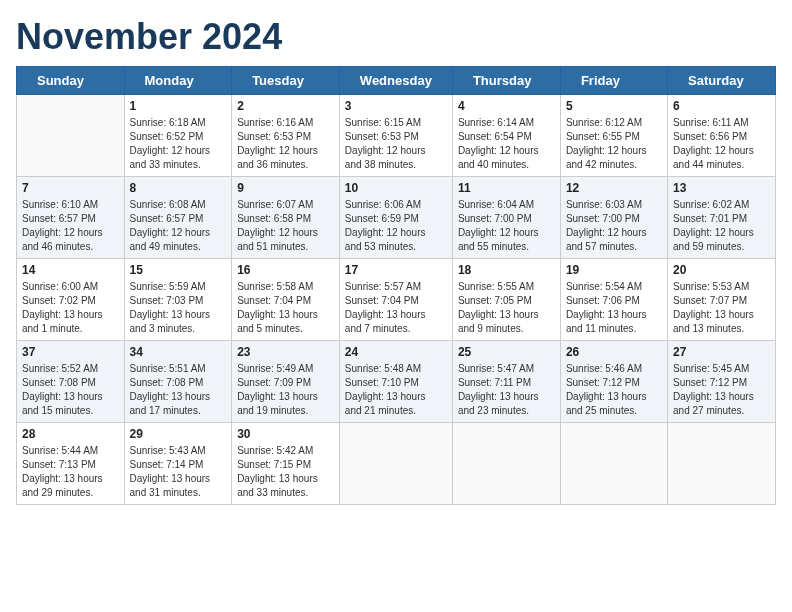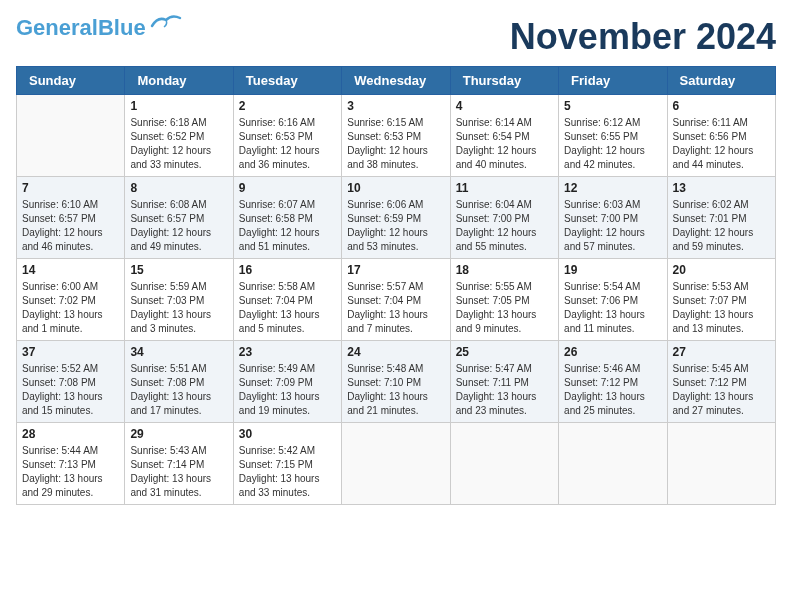--- a/index.html
+++ b/index.html
@@ -44,21 +44,21 @@
     }
     .calendar {
       width: 100%;
       border-collapse: collapse;
       border: 1px solid #ccc;
     }
     .calendar th {
       background-color: #2e6da4;
       color: #fff;
       font-size: 13px;
-      padding: 6px 12px;
+      padding: 6px 20px;
       text-align: left;
       border: 1px solid #2560a0;
       font-weight: bold;
     }
     .calendar td {
       vertical-align: top;
       border: 1px solid #ccc;
       padding: 4px 5px;
       font-size: 10.5px;
       color: #333;
@@ -81,31 +81,20 @@
       line-height: 1.4;
     }
     .row-shade td {
       background: #f0f4f8;
     }
   </style>
 </head>
 <body>
 
 <div class="header">
-  <div class="logo">
-    <div style="display:flex;align-items:center;">
-      <span class="logo-text">
-        <span>General</span><span style="color:#4a9fd4;">Blue</span>
-      </span>
-      <svg width="32" height="22" viewBox="0 0 32 22" style="margin-left:4px;margin-top:-10px;">
-        <path d="M2,14 Q8,4 16,8 Q22,2 30,6" stroke="#4a9fd4" stroke-width="2.5" fill="none" stroke-linecap="round"></path>
-        <path d="M16,8 Q18,12 14,15" stroke="#4a9fd4" stroke-width="1.5" fill="none"></path>
-      </svg>
-    </div>
-  </div>
   <div class="title-block">
     <div class="month-title">November 2024</div>
   </div>
 </div>
 
 <table class="calendar">
   <thead>
     <tr>
     <th>Sunday</th>
         <th>Monday</th>

